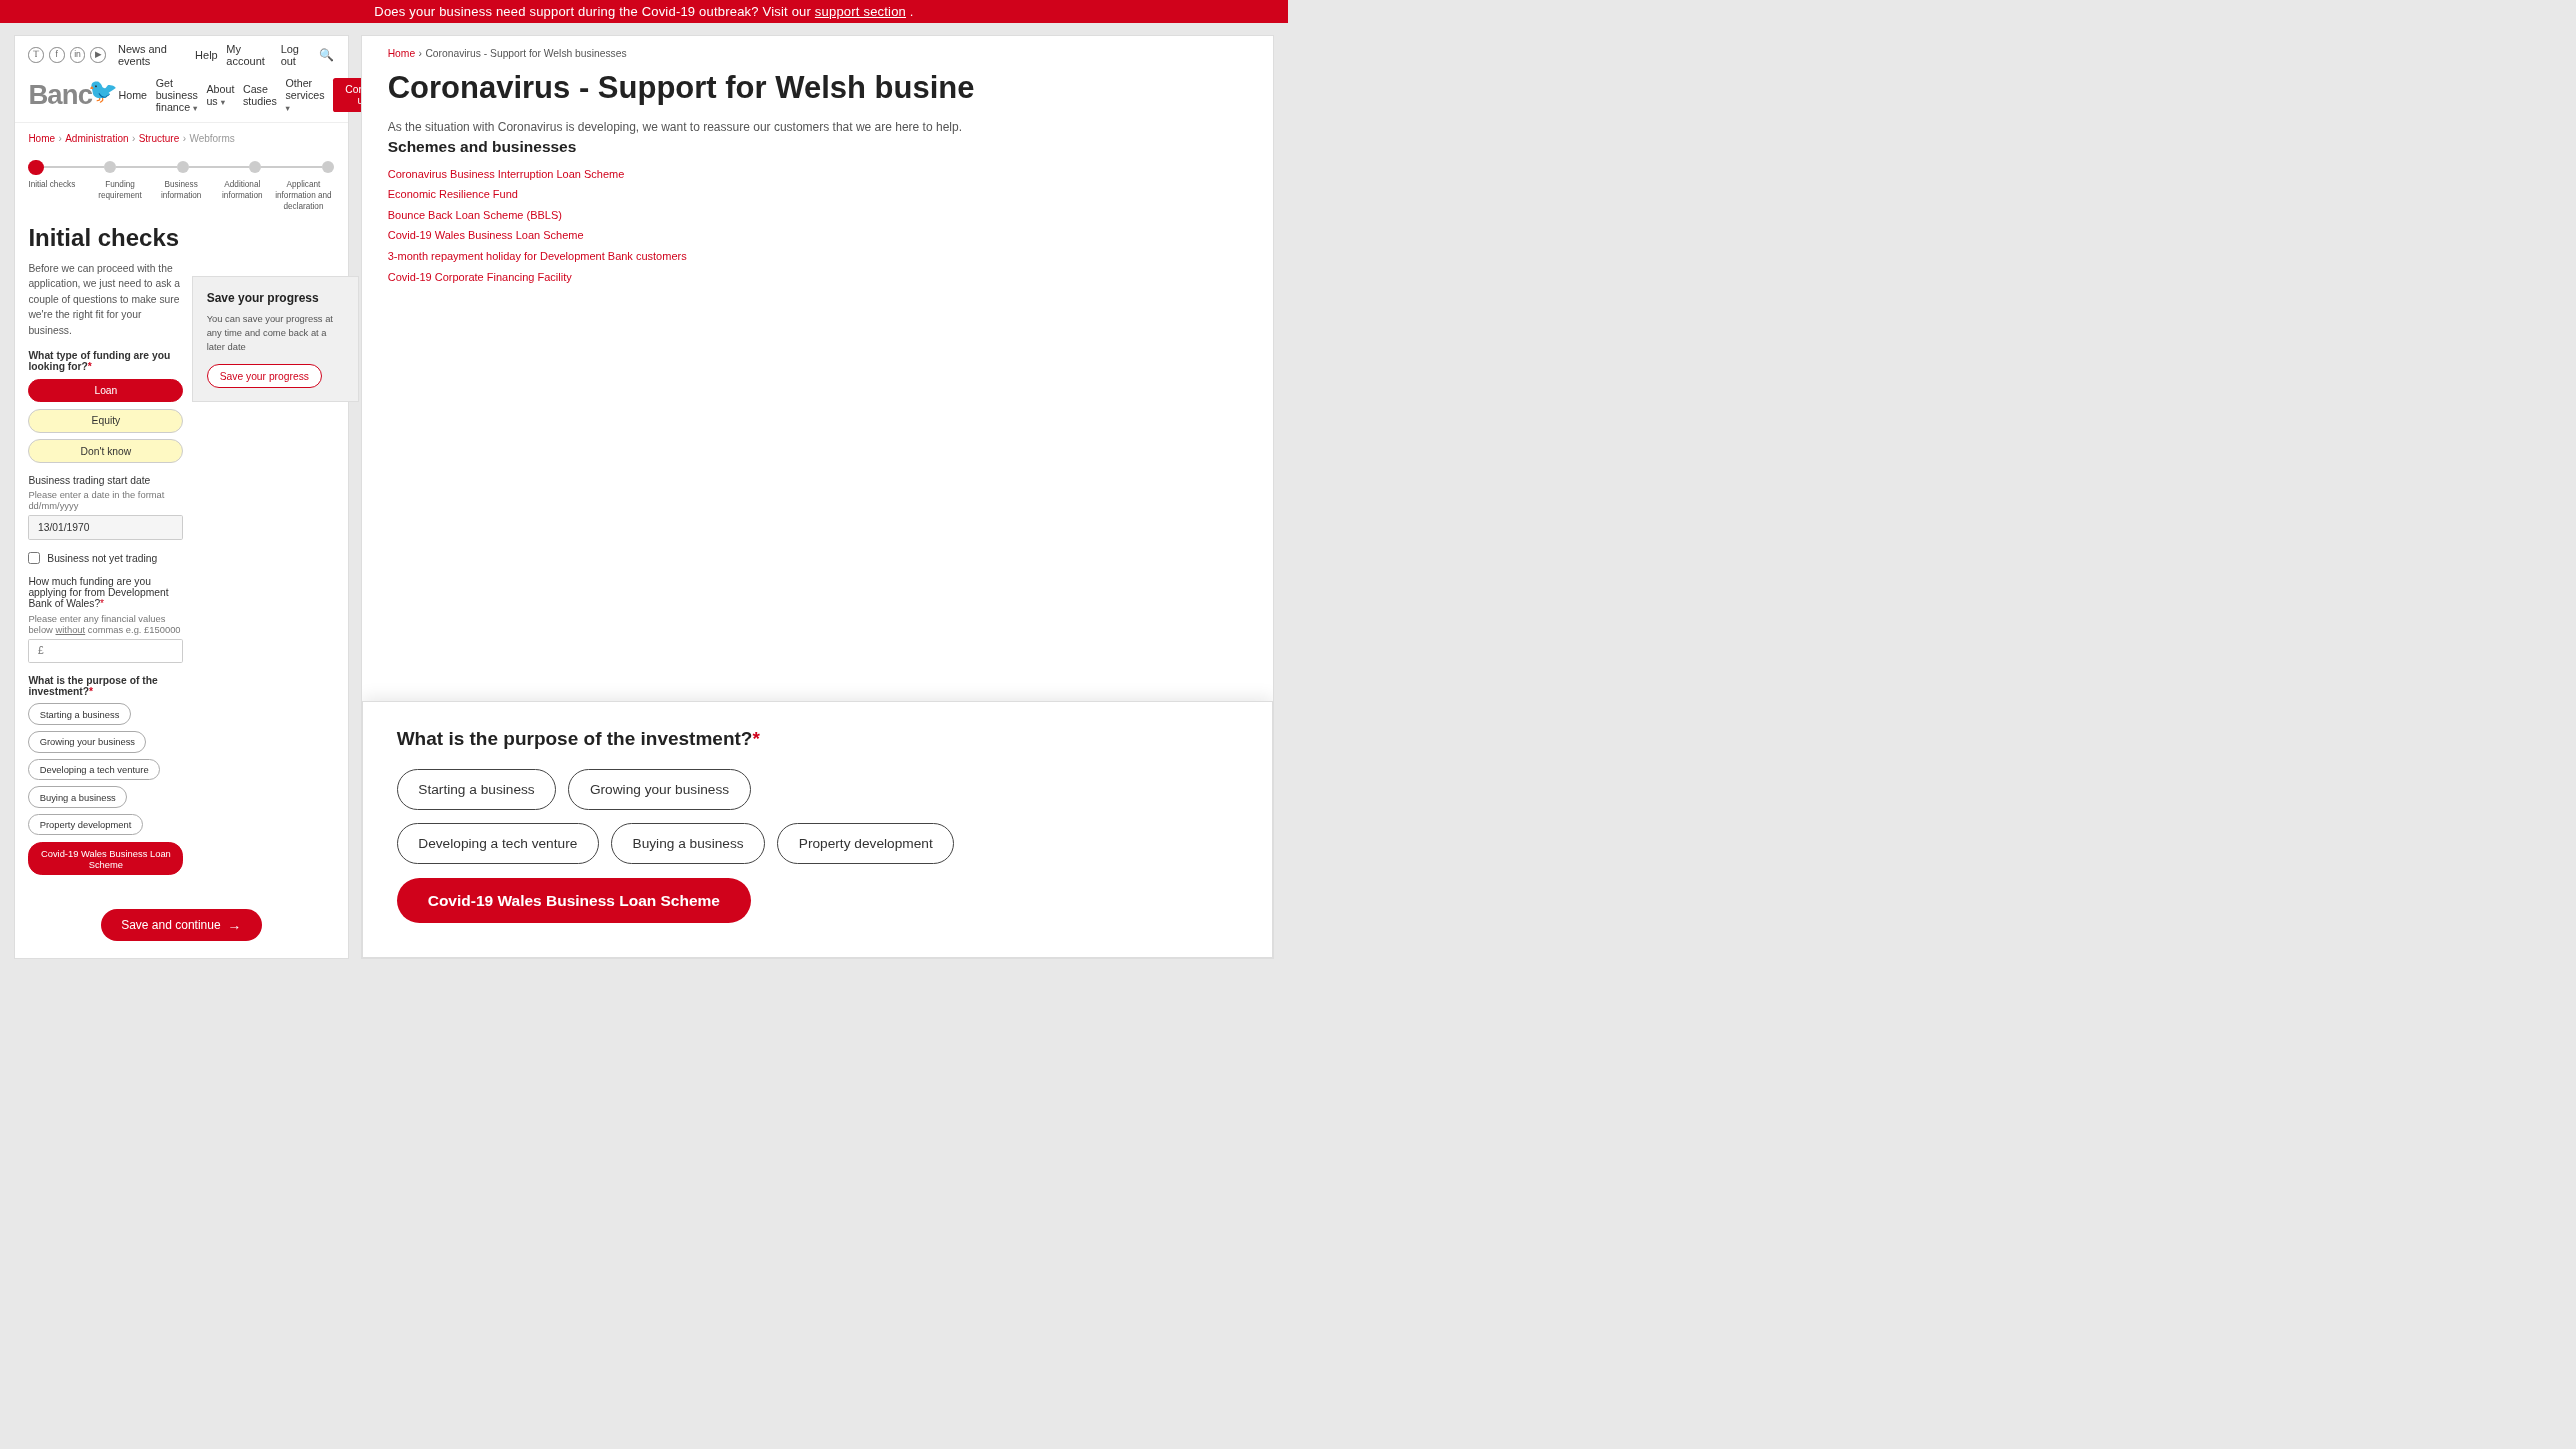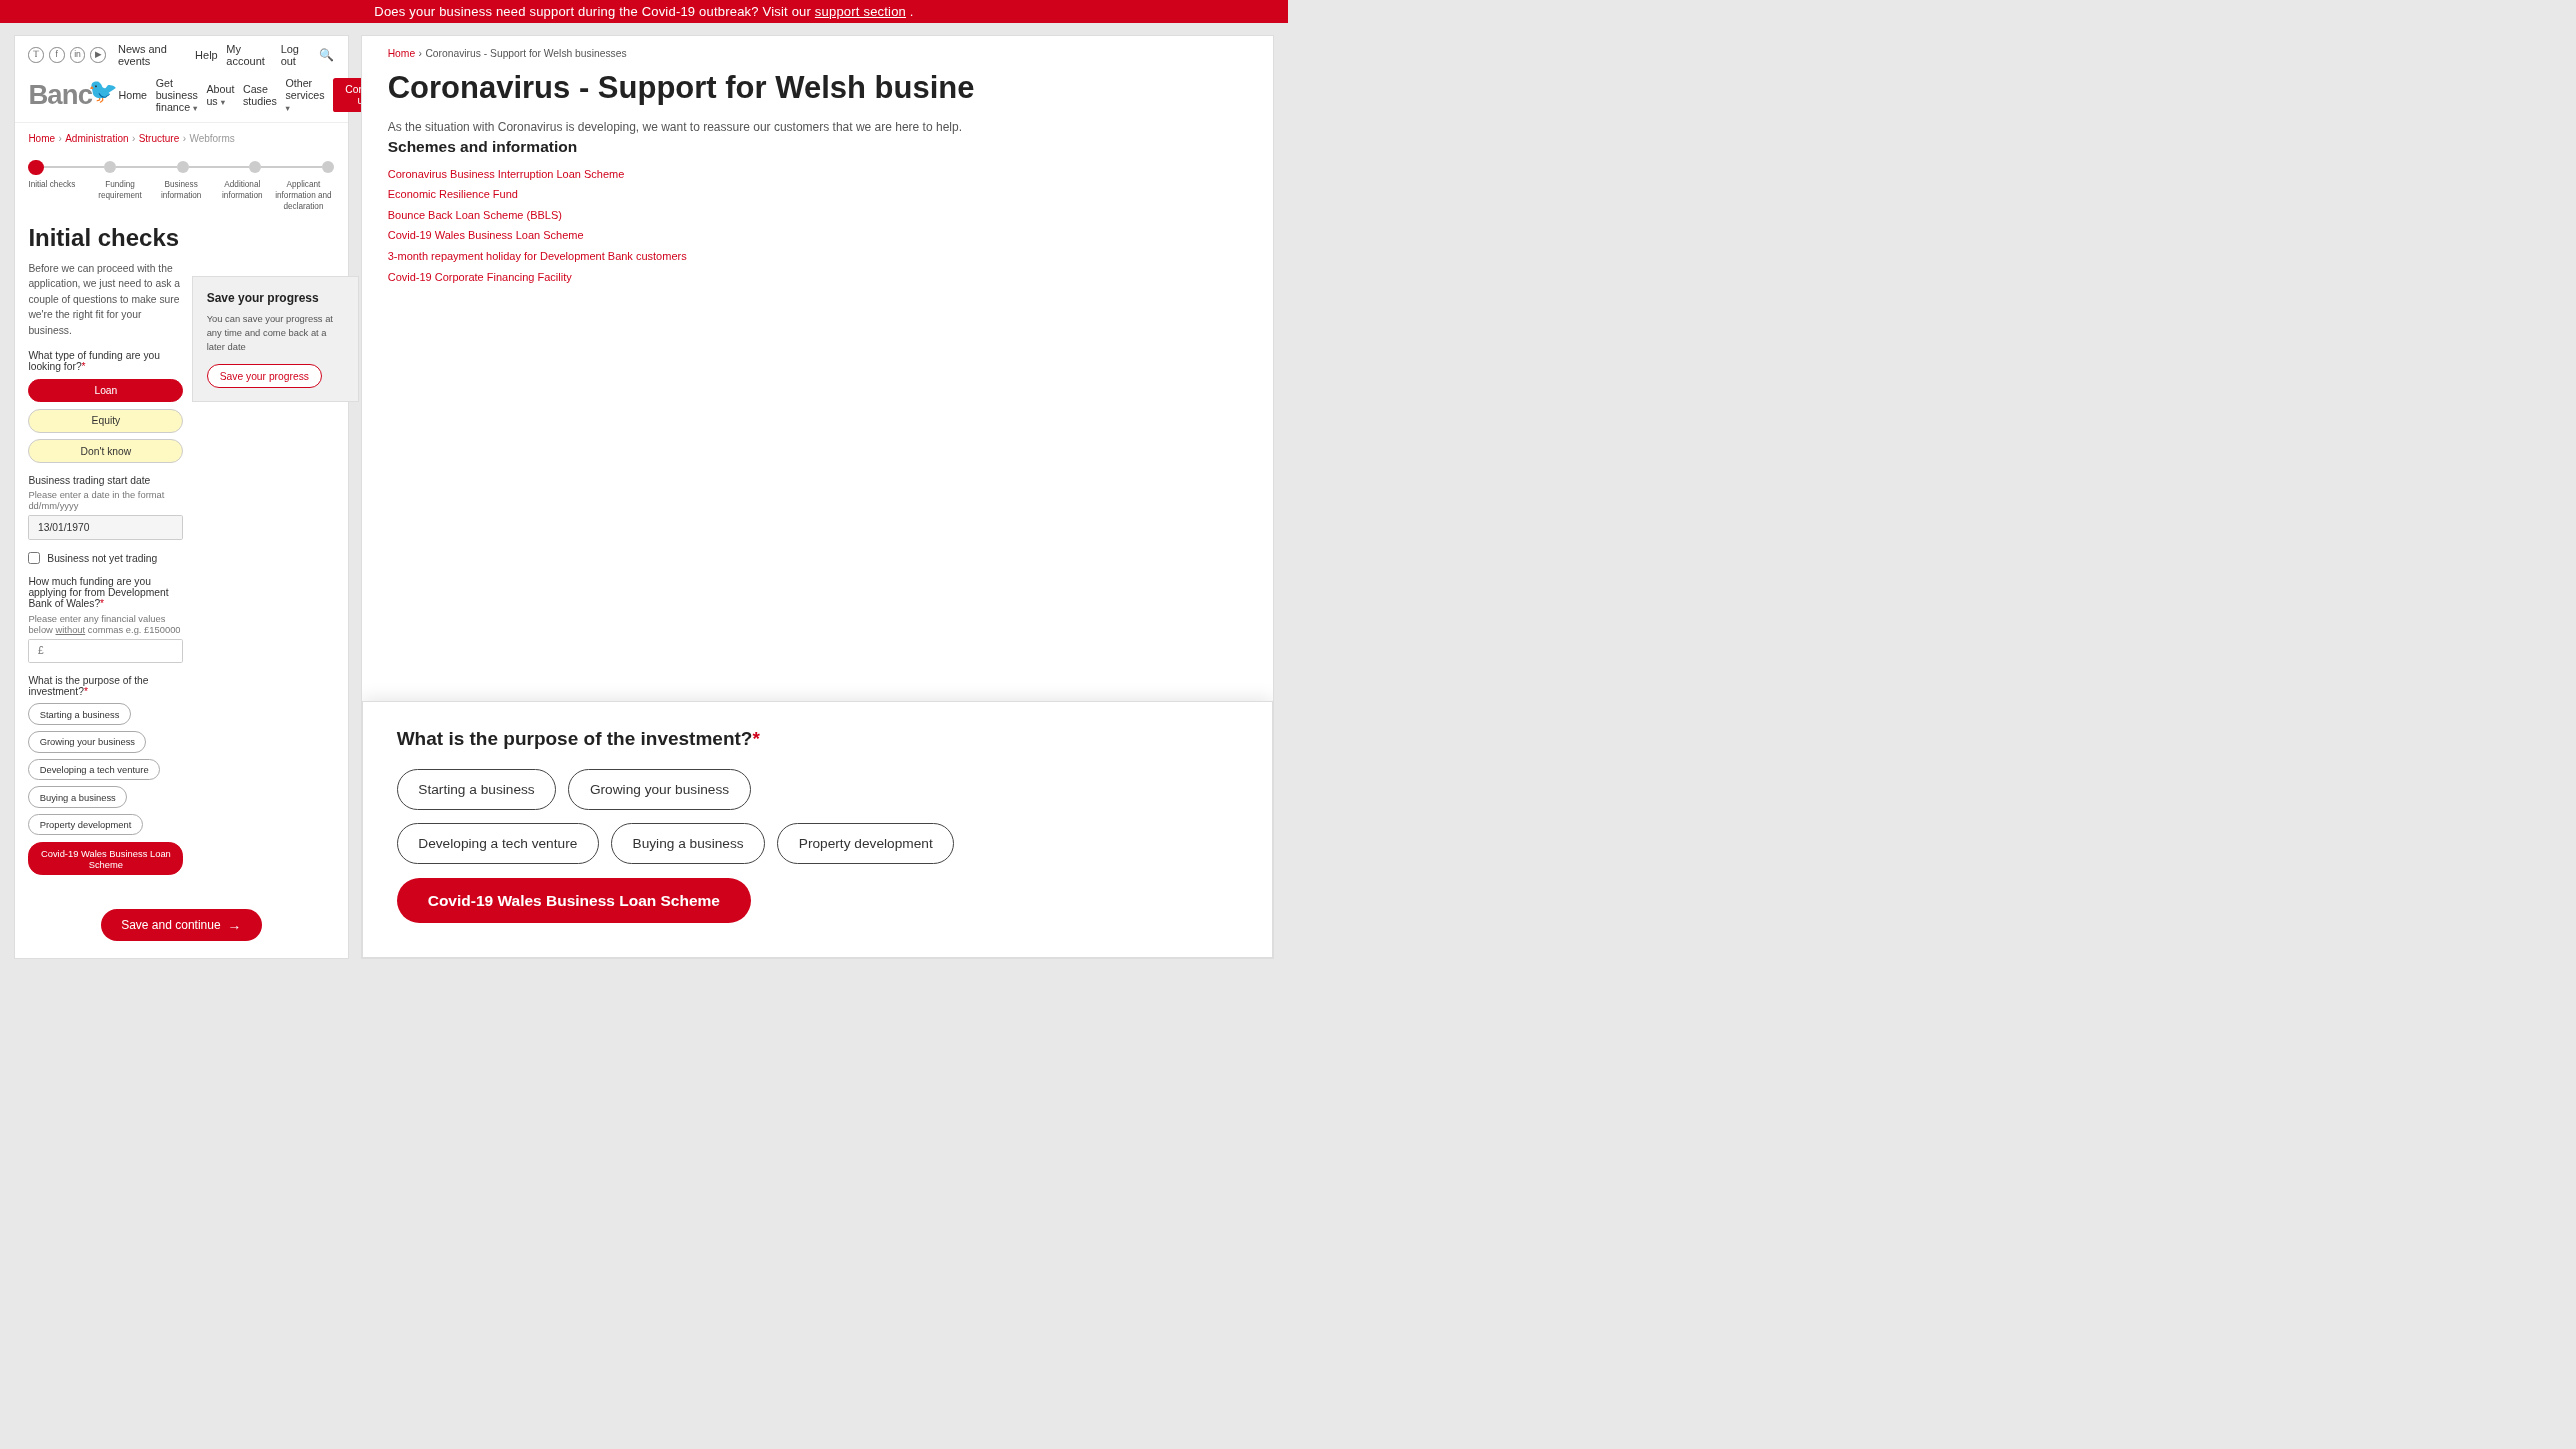--- a/index.html
+++ b/index.html
@@ -163,21 +163,21 @@
     .form-desc {
       font-size: 10.3px;
       color: #555;
       margin-bottom: 12px;
       line-height: 1.5;
     }
     .form-label {
       font-size: 10.3px;
       color: #333;
       margin-bottom: 6.9px;
-      font-weight: normal;
+      font-weight: bold;
     }
     .radio-group {
       display: flex;
       gap: 6.9px;
       margin-bottom: 12px;
       flex-wrap: wrap;
       flex-direction: column;
     }
     .radio-btn {
       padding: 5.2px 12px;
@@ -560,21 +560,21 @@
 
   <div class="right-panel">
     <div class="right-panel-top">
       <div class="right-breadcrumb">
         <a href="#">Home</a>
         <span>›</span>
         <span>Coronavirus - Support for Welsh businesses</span>
       </div>
       <h1 class="right-title">Coronavirus - Support for Welsh busine</h1>
       <p class="right-desc">As the situation with Coronavirus is developing, we want to reassure our customers that we are here to help.</p>
-      <h2 class="schemes-title">Schemes and information</h2>
+      <h2 class="schemes-title">Schemes and businesses</h2>
       <a class="scheme-link" href="#">Coronavirus Business Interruption Loan Scheme</a>
       <a class="scheme-link" href="#">Economic Resilience Fund</a>
       <a class="scheme-link" href="#">Bounce Back Loan Scheme (BBLS)</a>
       <a class="scheme-link" href="#">Covid-19 Wales Business Loan Scheme</a>
       <a class="scheme-link" href="#">3-month repayment holiday for Development Bank customers</a>
       <a class="scheme-link" href="#">Covid-19 Corporate Financing Facility</a>
     </div>
 
     <div class="overlay-popup">
       <div class="overlay-question">

